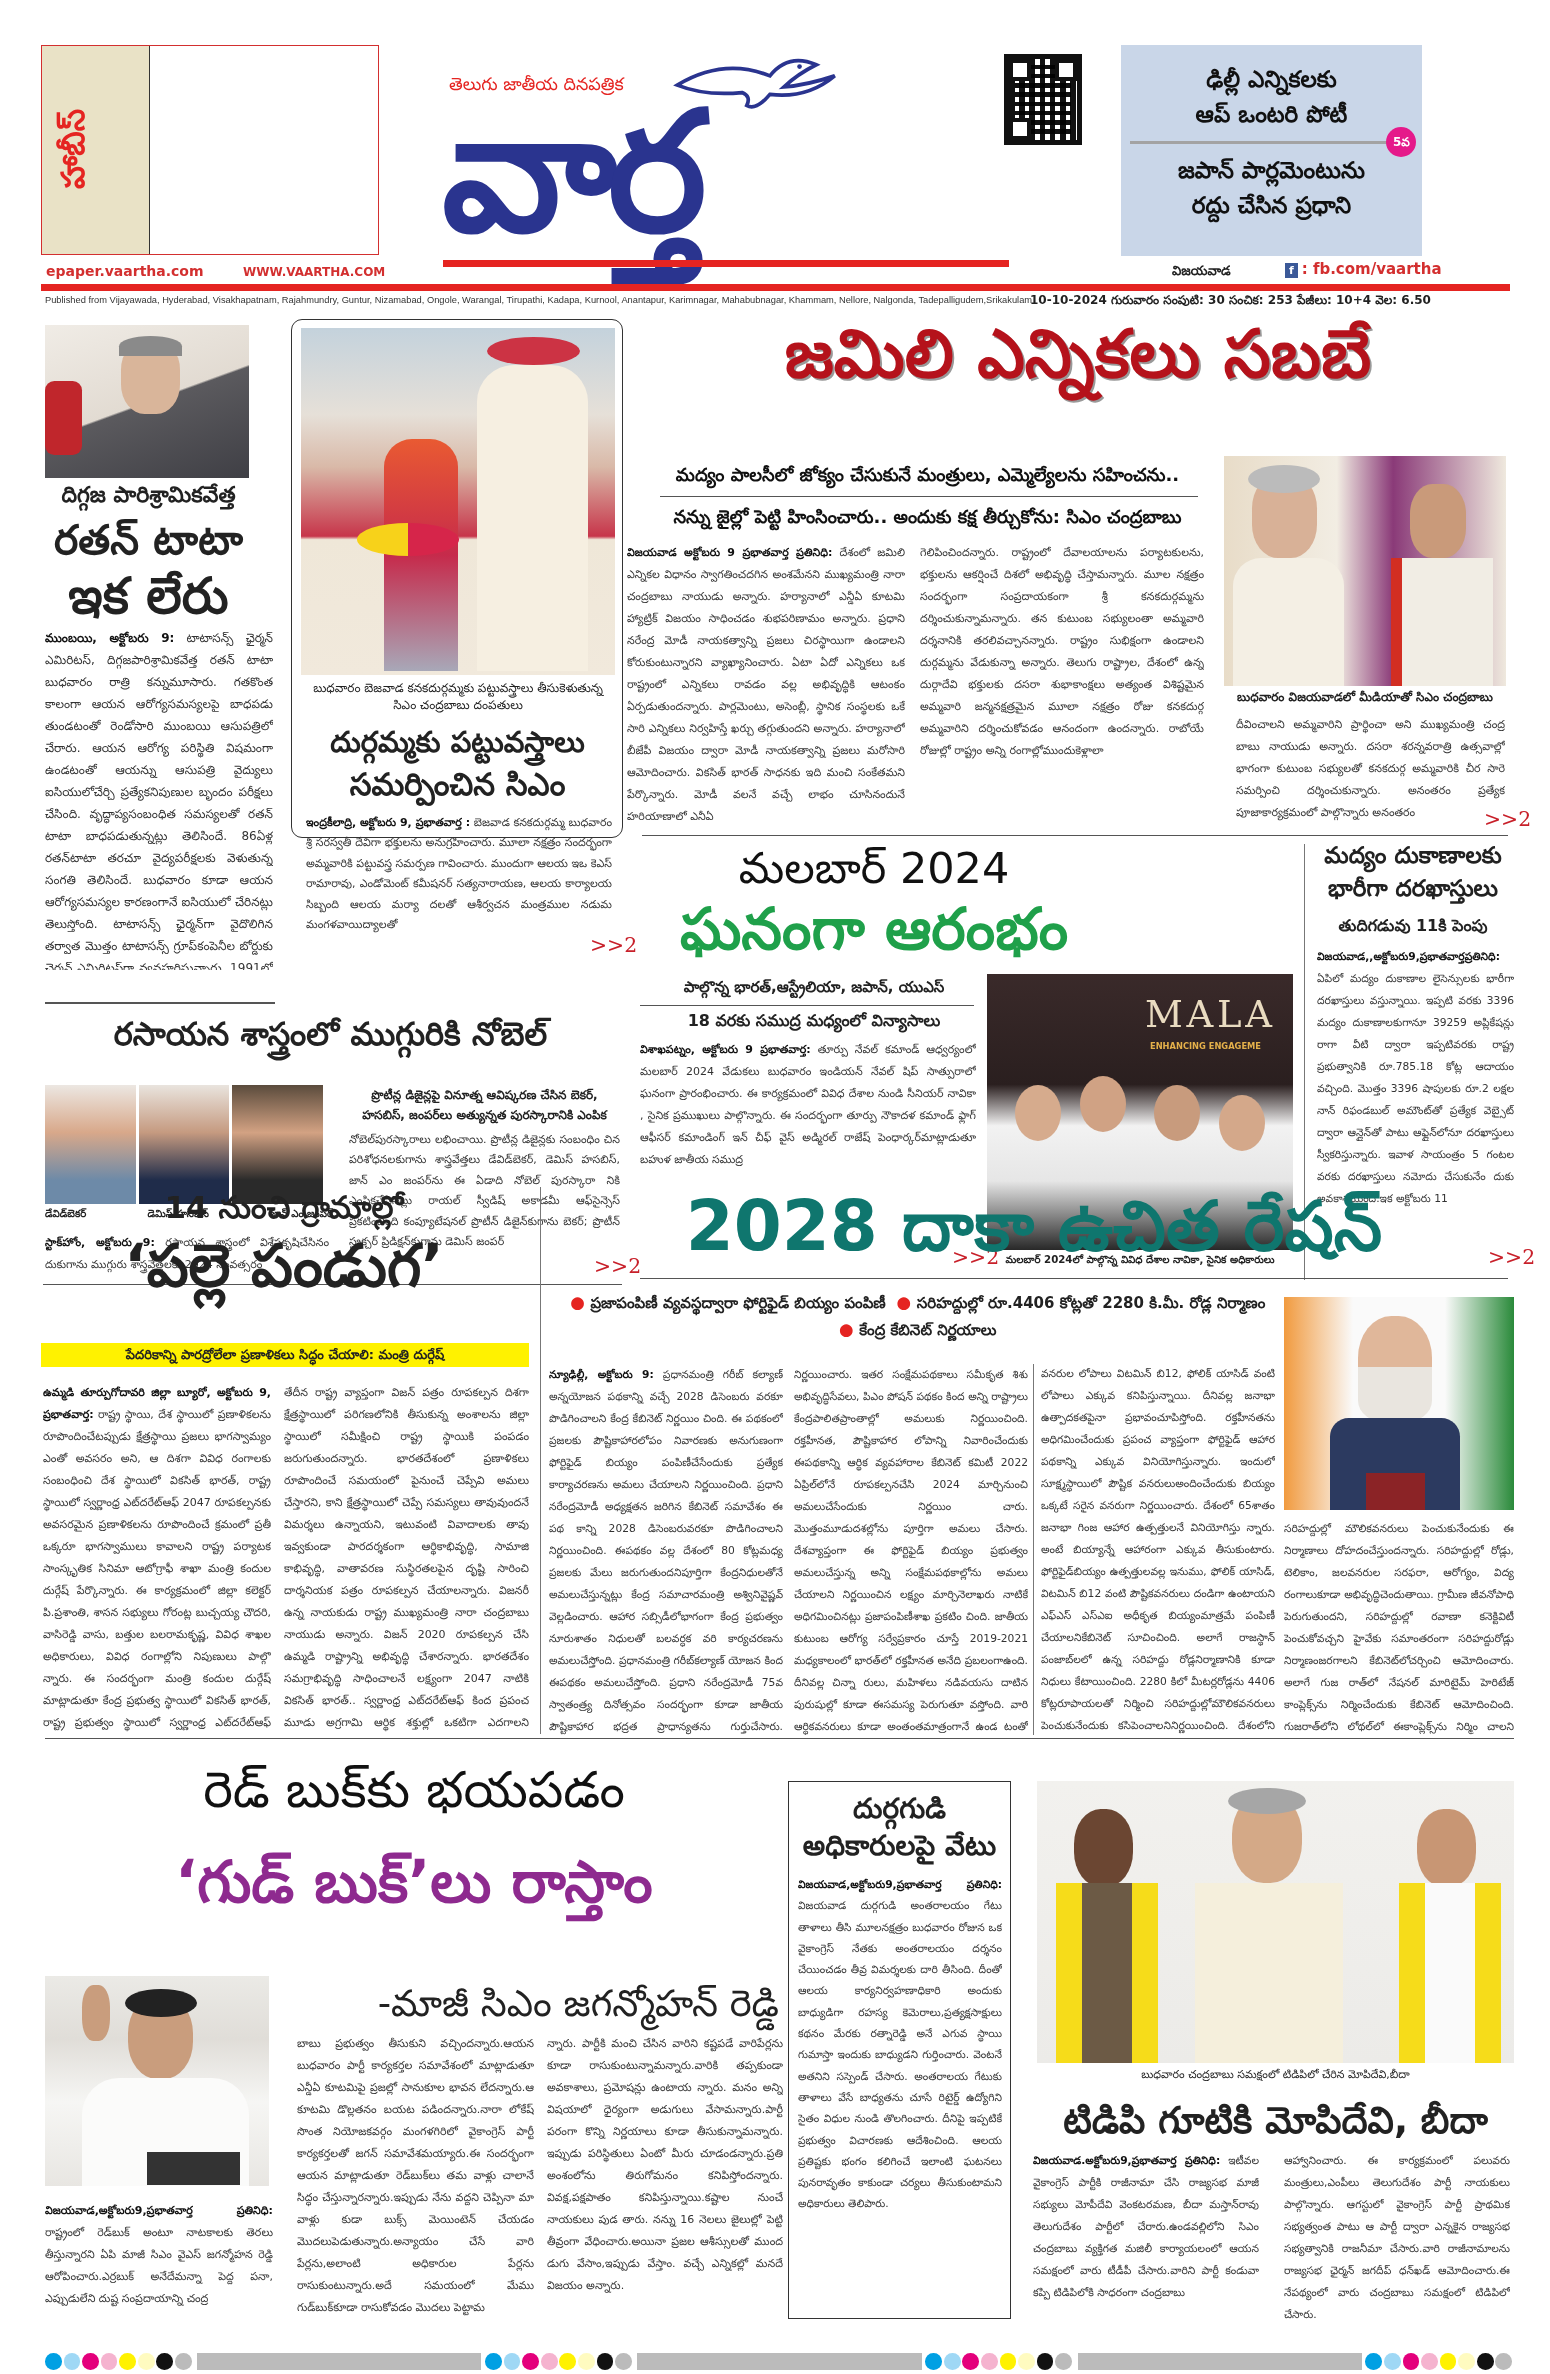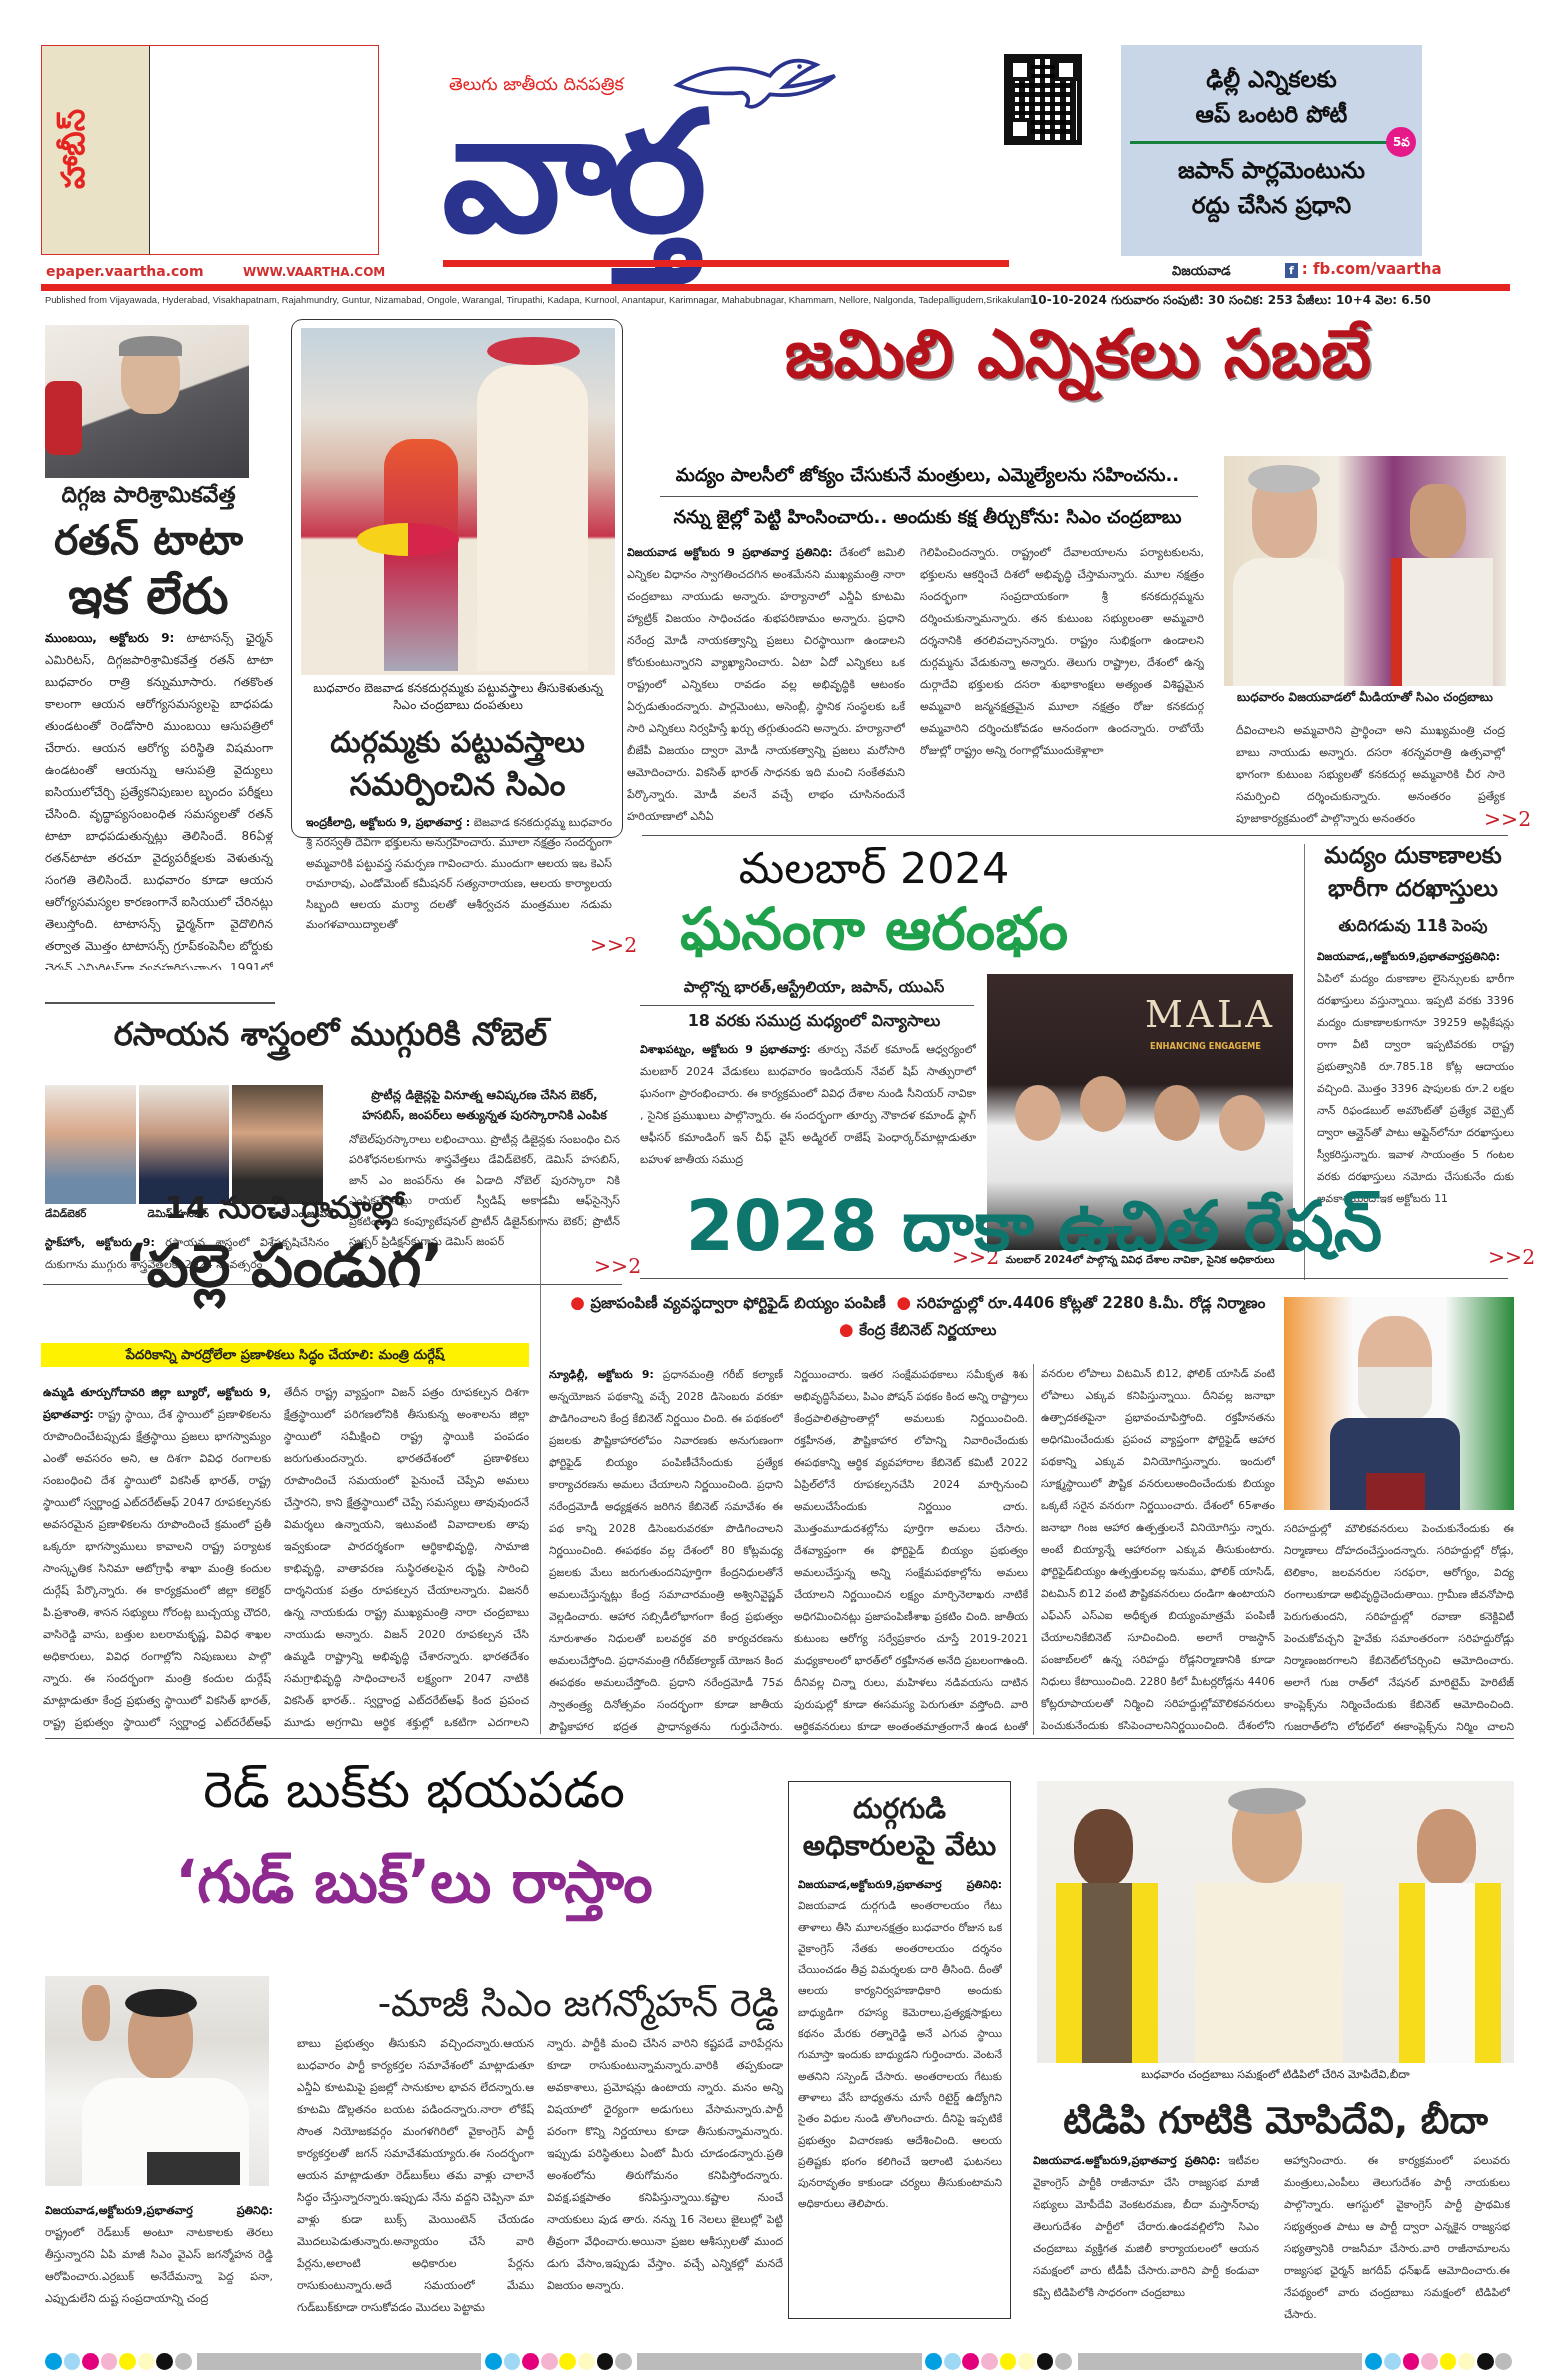--- a/index.html
+++ b/index.html
@@ -32,21 +32,21 @@
   .logo-underline { left: 443px; top: 260px; width: 566px; height: 7.4px; background: #e52421; }
 
   .qr { left: 1004px; top: 54px; width: 78px; height: 91px; background:
        repeating-linear-gradient(90deg, #111 0 5.6px, #fff 5.6px 10.2px),
        #fff; border: 5.6px solid #111; }
   .qr-inner { position: absolute; inset: 5.6px; background:
        repeating-linear-gradient(0deg, #111 0 4.6px, #fff 4.6px 9.3px); mix-blend-mode: multiply; }
 
   .teaser-box { left: 1121px; top: 45px; width: 301px; height: 211px; background: #c9d6e8; text-align: center; font-weight: bold; color: #111; font-size: 23px; }
   .teaser-line { line-height: 35px; }
-  .teaser-sep { height: 2.8px; background: #15803d; margin: 9.3px 9.3px; position: relative; }
+  .teaser-sep { height: 2.8px; background: #a3a3a3; margin: 9.3px 9.3px; position: relative; }
   .teaser-badge { position: absolute; right: -3.7px; top: -14px; width: 30px; height: 30px; border-radius: 50%; background: #e5198a; color: #fff; font-size: 12px; line-height: 30px; text-align: center; }
   .city { left: 1172px; top: 263px; font-size: 13px; font-weight: bold; color: #222; }
   .fb { left: 1285px; top: 260px; font-size: 15px; font-weight: bold; color: #d32f2f; }
   .fb-icon { display: inline-block; width: 13px; height: 15px; background: #3b5998; color: #fff; font-size: 11px; line-height: 15px; text-align: center; margin-right: 3.7px; }
 
   
   .main-headline { left: 642px; top: 315px; width: 872px; text-align: center; font-size: 67px; font-weight: bold; color: #b5121b; text-shadow: 1.9px 1.9px 0 #999; line-height: 78px; }
   .sub-headline { font-size: 18px; font-weight: bold; color: #111; text-align: center; }
 
   .bullet { color: #e52421; font-size: 16.7px; padding: 0 5.6px; }
@@ -138,21 +138,21 @@
 </div>
 <div class="abs body-text" style="left:920px; top:542px; width:284px; height:278px; overflow:hidden; font-size:11px; line-height:22px;">గెలిపించిందన్నారు. రాష్ట్రంలో దేవాలయాలను పర్యాటకులను, భక్తులను ఆకర్షించే దిశలో అభివృద్ధి చేస్తామన్నారు. మూల నక్షత్రం సందర్భంగా సంప్రదాయకంగా శ్రీ కనకదుర్గమ్మను దర్శించుకున్నామన్నారు. తన కుటుంబ సభ్యులంతా అమ్మవారి దర్శనానికి తరలివచ్చానన్నారు. రాష్ట్రం సుభిక్షంగా ఉండాలని దుర్గమ్మను వేడుకున్నా అన్నారు. తెలుగు రాష్ట్రాల, దేశంలో ఉన్న దుర్గాదేవి భక్తులకు దసరా శుభాకాంక్షలు అత్యంత విశిష్టమైన అమ్మవారి జన్మనక్షత్రమైన మూలా నక్షత్రం రోజు కనకదుర్గ అమ్మవారిని దర్శించుకోవడం ఆనందంగా ఉందన్నారు. రాబోయే రోజుల్లో రాష్ట్రం అన్ని రంగాల్లోముందుకెళ్లాలా</div>
 <div class="abs photo" style="left:1224px; top:456px; width:282px; height:230px; background:linear-gradient(90deg,#e8dcc8 0%,#f2ede3 40%,#8a3a78 60%,#efe9de 100%);">
   <div style="position:absolute;left:28px;top:18.6px;width:65px;height:83px;border-radius:40%;background:#d8b197;"></div>
   <div style="position:absolute;left:24px;top:9.3px;width:72px;height:28px;border-radius:50%;background:#bbb;"></div>
   <div style="position:absolute;left:9.3px;top:102px;width:111px;height:130px;background:#f4efe4;border-radius:28px 28px 0 0;"></div>
   <div style="position:absolute;left:186px;top:28px;width:56px;height:74px;border-radius:40%;background:#c99a7a;"></div>
   <div style="position:absolute;left:167px;top:102px;width:102px;height:130px;background:#f1ede4;border-left:11px solid #d22e22;"></div>
 </div>
 <div class="abs caption" style="left:1224px; top:690px; width:282px; font-weight:bold;">బుధవారం విజయవాడలో మీడియాతో సిఎం చంద్రబాబు</div>
-<div class="abs body-text" style="left:1236px; top:714px; width:269px; height:111px; overflow:hidden; font-size:11px; line-height:22px;margin-top:6px;">దీవించాలని అమ్మవారిని ప్రార్థించా అని ముఖ్యమంత్రి చంద్ర బాబు నాయుడు అన్నారు. దసరా శరన్నవరాత్రి ఉత్సవాల్లో భాగంగా కుటుంబ సభ్యులతో కనకదుర్గ అమ్మవారికి చీర సారె సమర్పించి దర్శించుకున్నారు. అనంతరం ప్రత్యేక పూజాకార్యక్రమంలో పాల్గొన్నారు అనంతరం</div>
+<div class="abs body-text" style="left:1236px; top:714px; width:269px; height:111px; overflow:hidden; font-size:11px; line-height:22px;">దీవించాలని అమ్మవారిని ప్రార్థించా అని ముఖ్యమంత్రి చంద్ర బాబు నాయుడు అన్నారు. దసరా శరన్నవరాత్రి ఉత్సవాల్లో భాగంగా కుటుంబ సభ్యులతో కనకదుర్గ అమ్మవారికి చీర సారె సమర్పించి దర్శించుకున్నారు. అనంతరం ప్రత్యేక పూజాకార్యక్రమంలో పాల్గొన్నారు అనంతరం</div>
 <div class="abs more" style="left:1484px; top:807px;">&gt;&gt;2</div>
 <div class="abs hr" style="left:642px; top:835px; width:866px; height:0.9px;"></div>
 
 <div class="abs" style="left:41px; top:1015px; width:579px; text-align:center; font-size:32px; font-weight:bold;">రసాయన శాస్త్రంలో ముగ్గురికి నోబెల్</div>
 <div class="abs" style="left:45px; top:1085px; width:278px; height:119px; display:flex; gap:2.8px;">
   <div class="photo" style="flex:1; background:linear-gradient(180deg,#ece7e2 0%,#d8a88a 40%,#6d8aa8 80%);"></div>
   <div class="photo" style="flex:1; background:linear-gradient(180deg,#e9e4de 0%,#c59a80 40%,#1f2c4a 80%);"></div>
   <div class="photo" style="flex:1; background:linear-gradient(180deg,#5a4b3c 0%,#d3a283 40%,#2a2a2a 80%);"></div>
 </div>
 <div class="abs" style="left:45px; top:1208px; width:288px; display:flex; justify-content:space-between; font-size:10.2px; font-weight:bold;">

